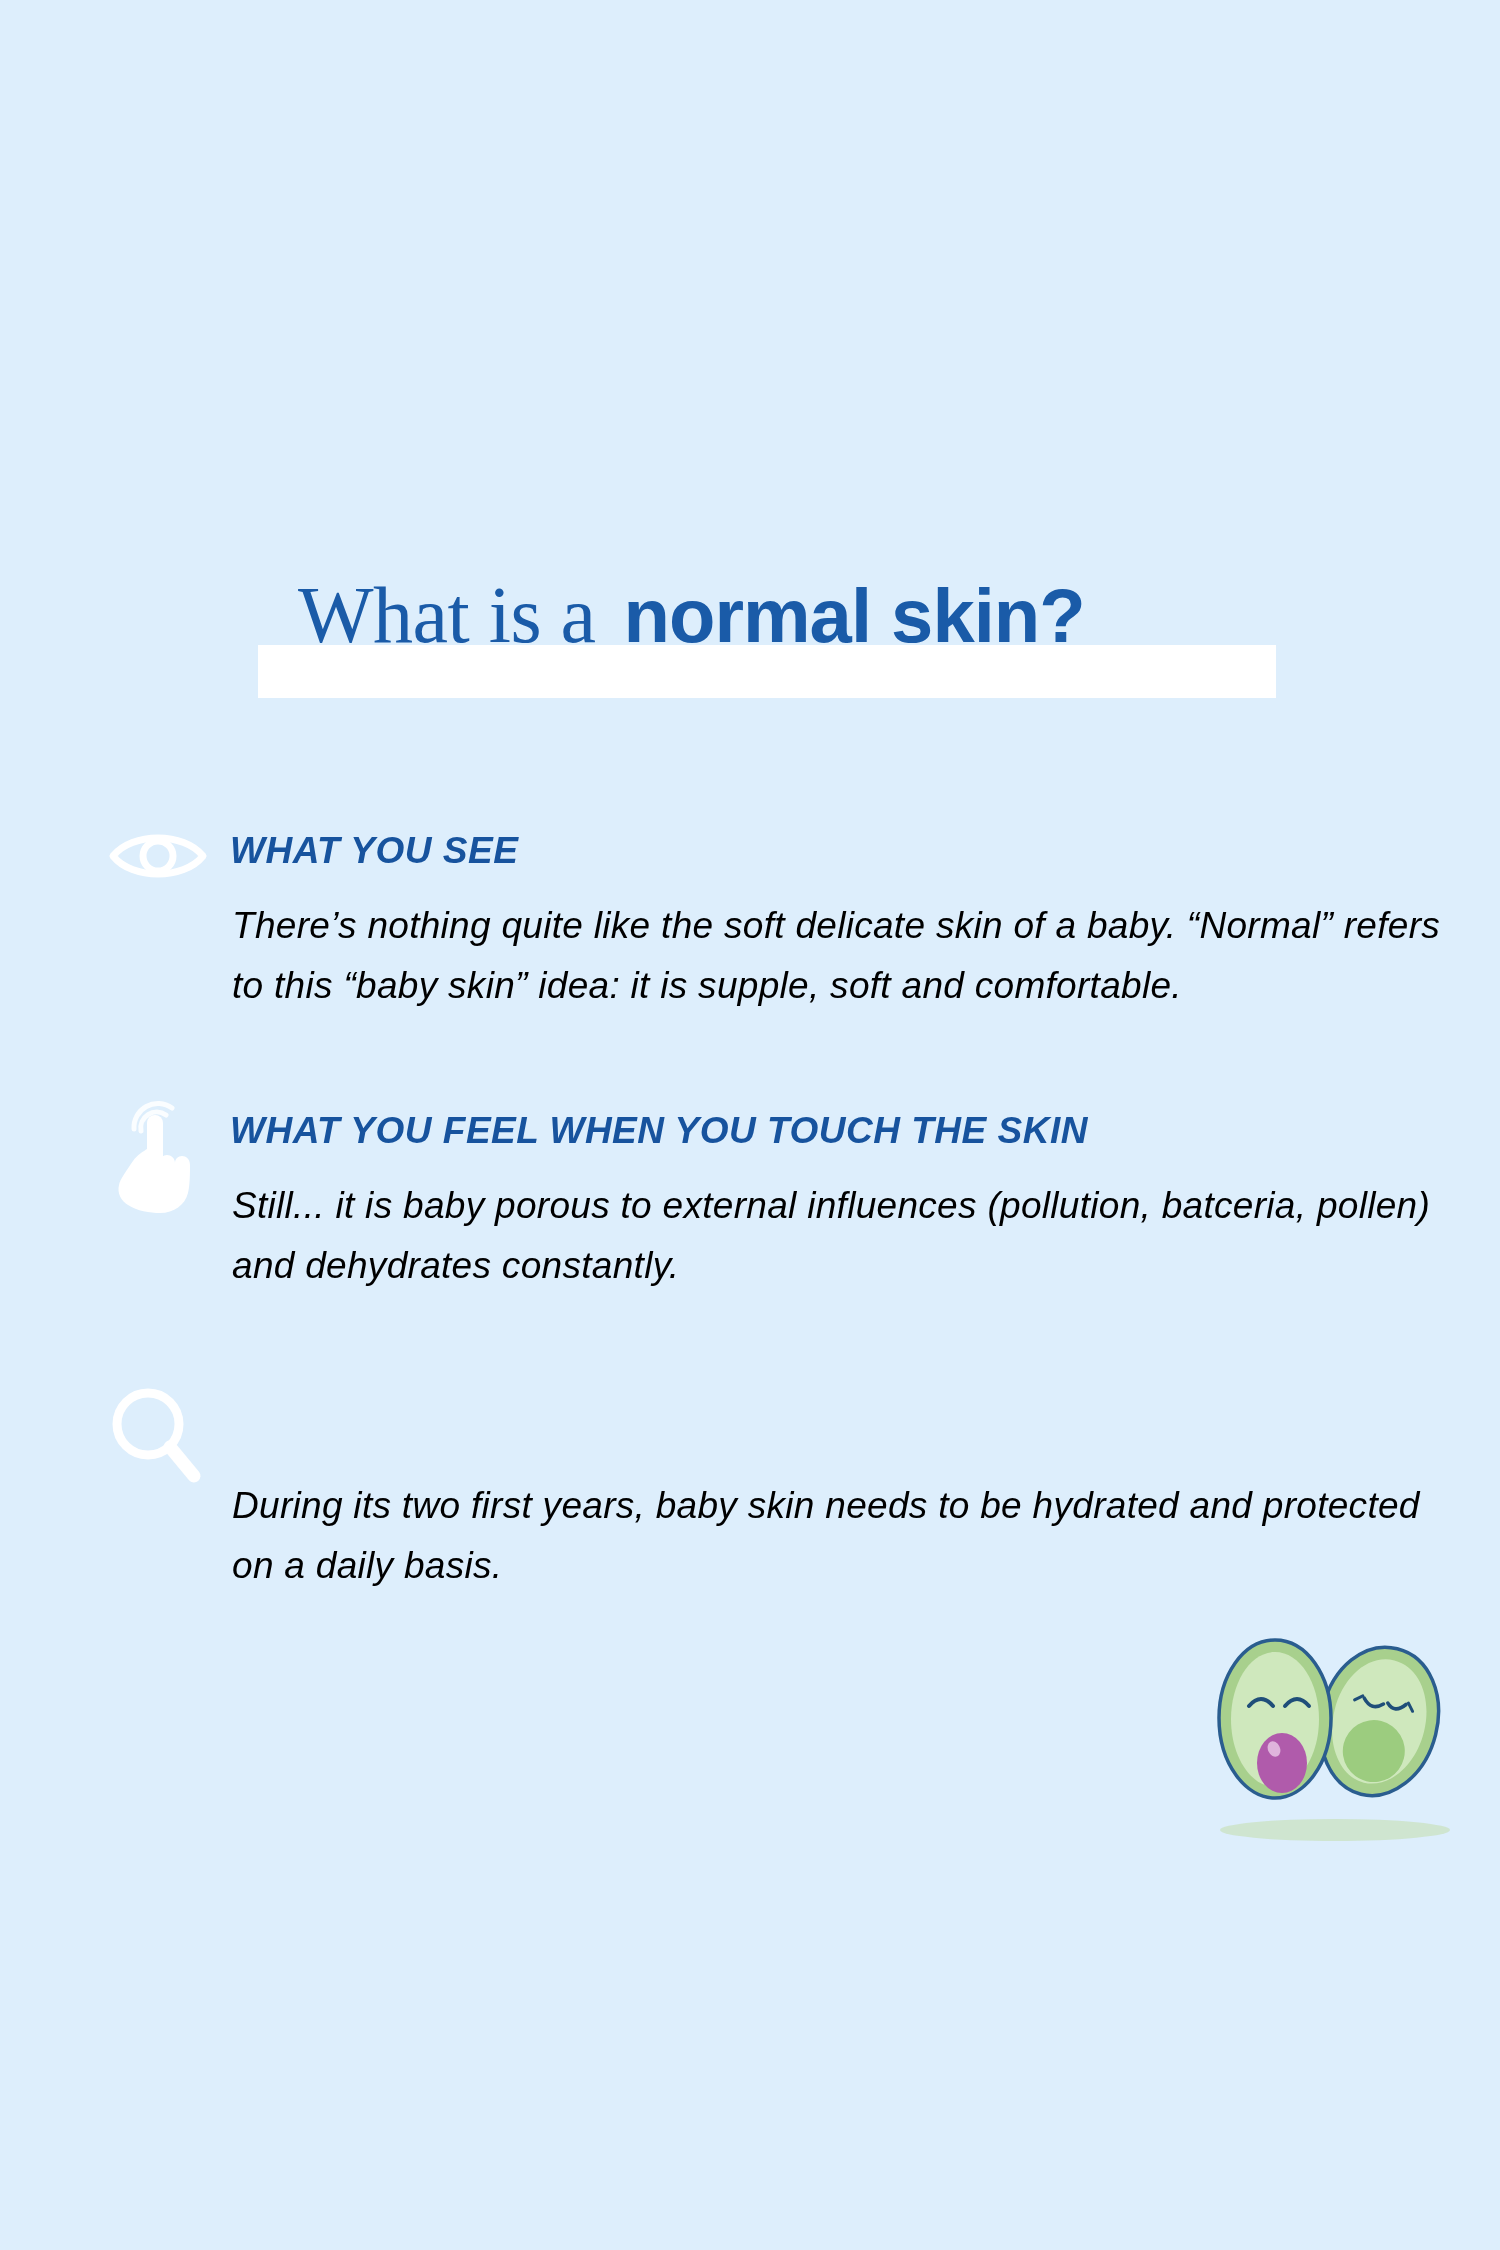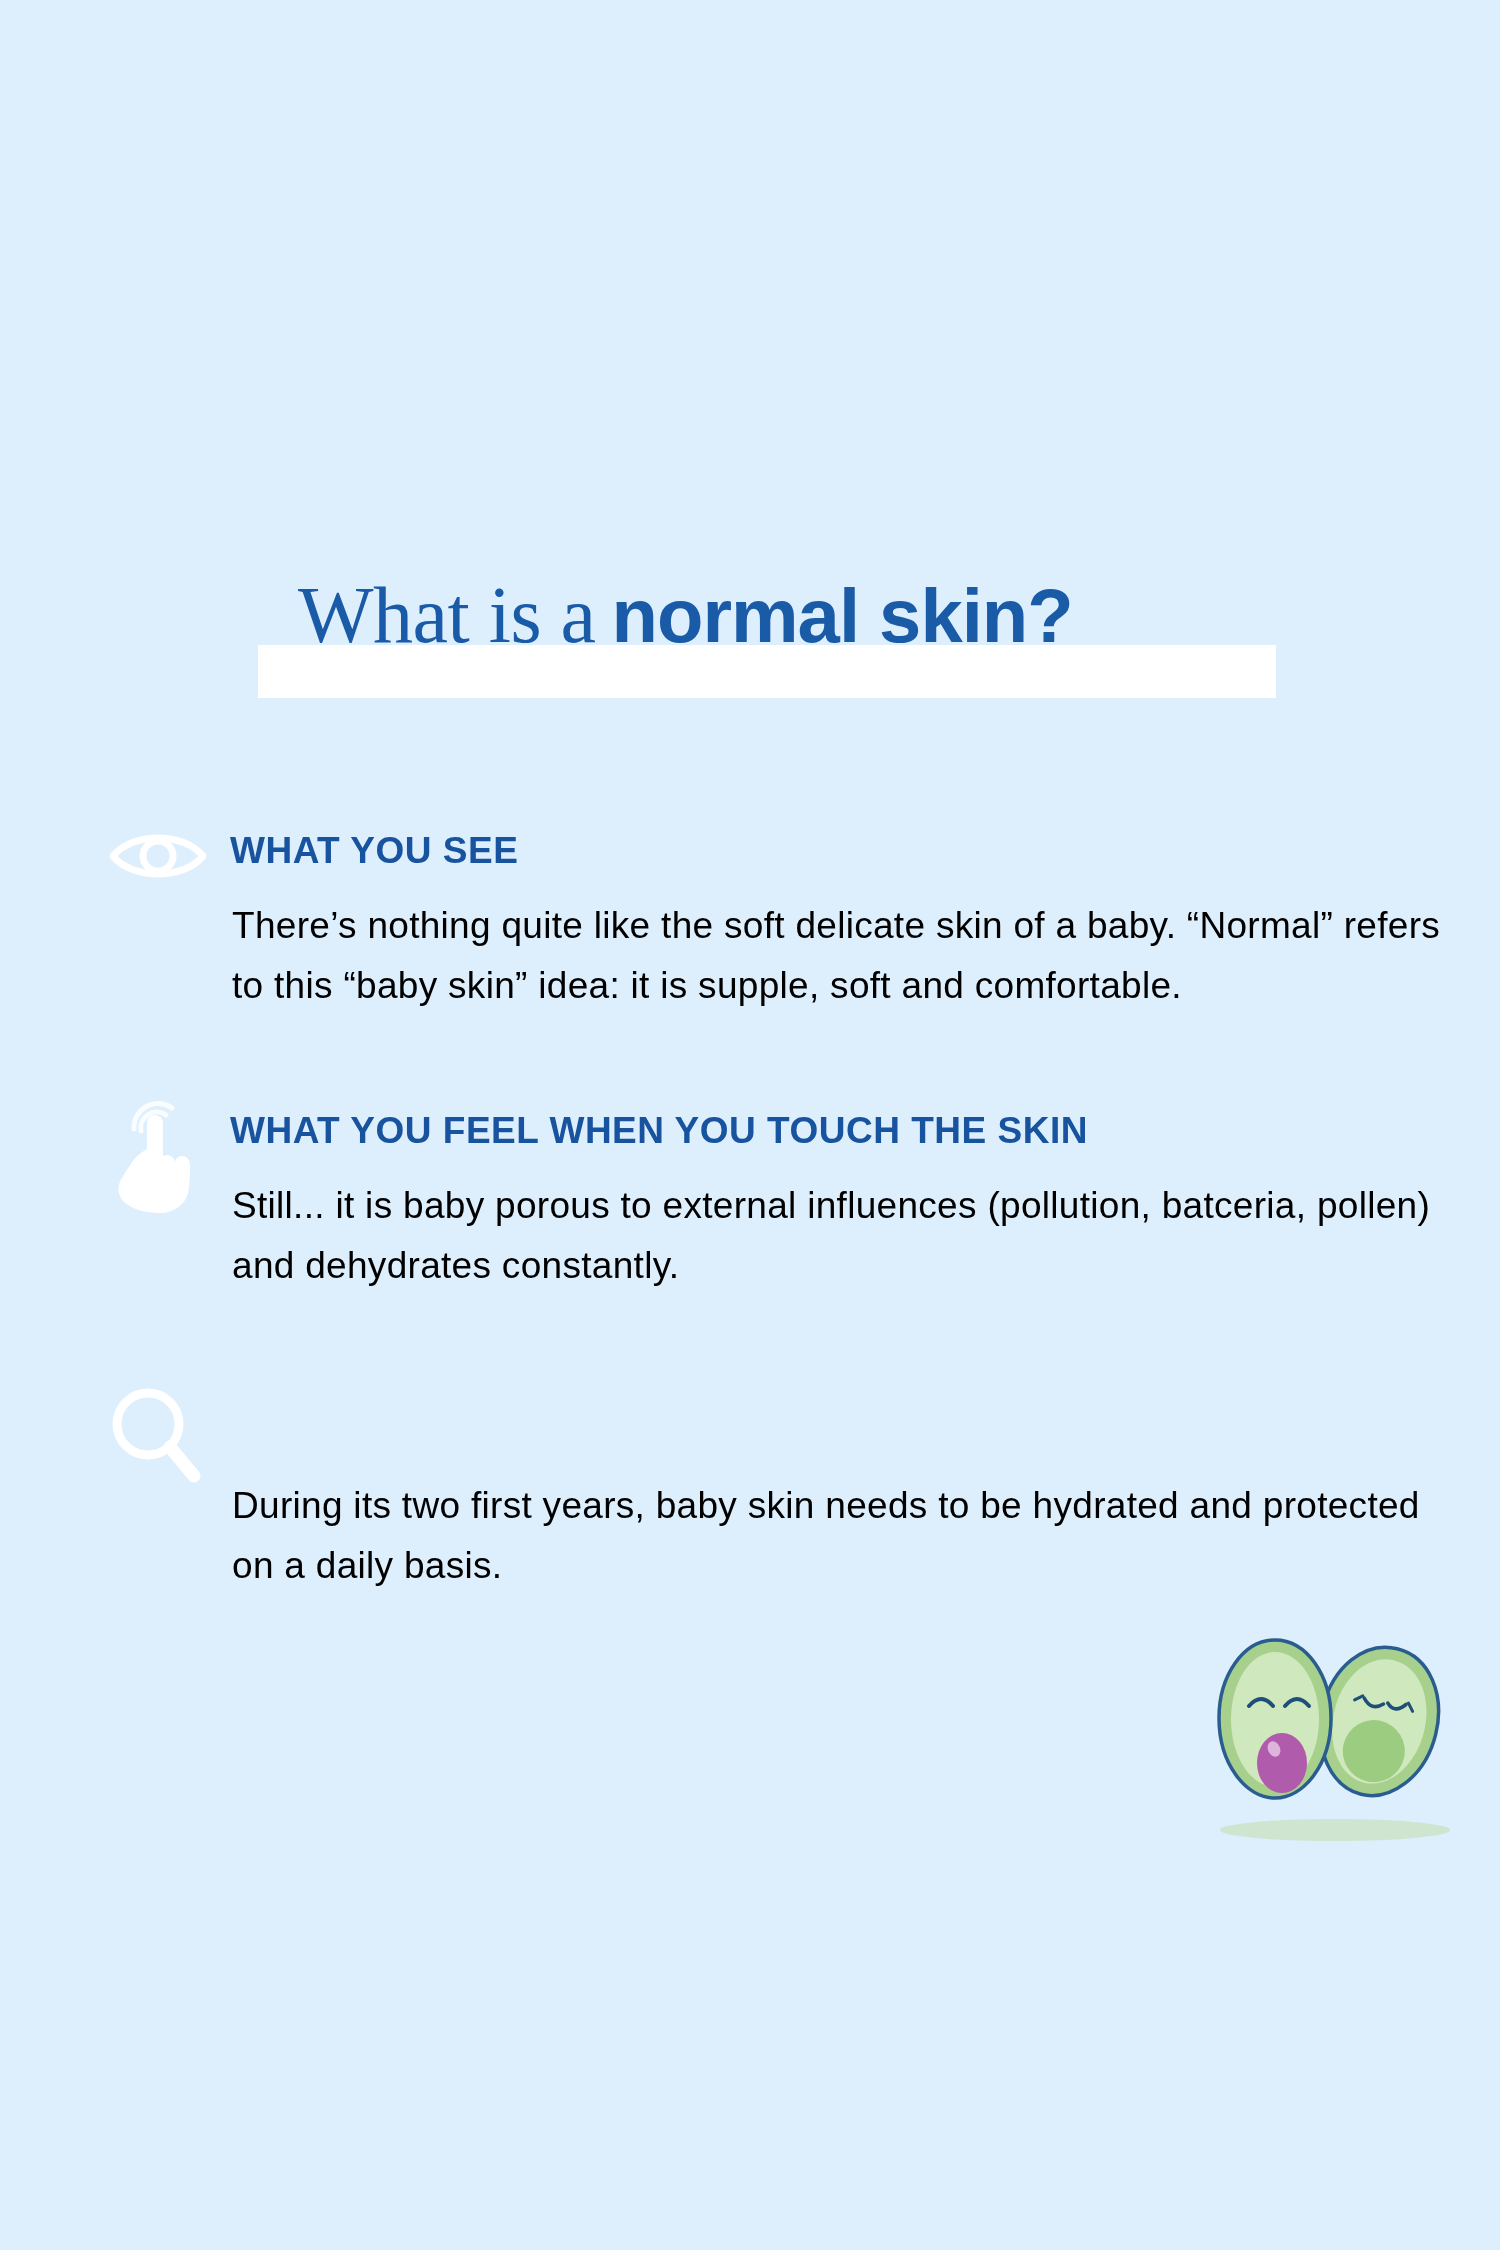--- a/index.html
+++ b/index.html
@@ -50,28 +50,29 @@
     font-weight: 400;
     font-size: 80px;
     letter-spacing: -0.5px;
     margin-left: 40px;
   }
   .title-bold {
     font-family: "Liberation Sans Narrow", "Liberation Sans", sans-serif;
     font-weight: 700;
     font-size: 76px;
     letter-spacing: -1px;
-    margin-left: 16px;
+    margin-left: 28px;
   }
 
   
   .section {
     position: absolute;
     left: 0;
     width: 1500px;
+    font-style: italic;
   }
   .sec-1 { top: 818px; }
   .sec-2 { top: 1098px; }
   .sec-3 { top: 1398px; }
 
   .sec-head {
     position: relative;
     height: 76px;
   }
 

